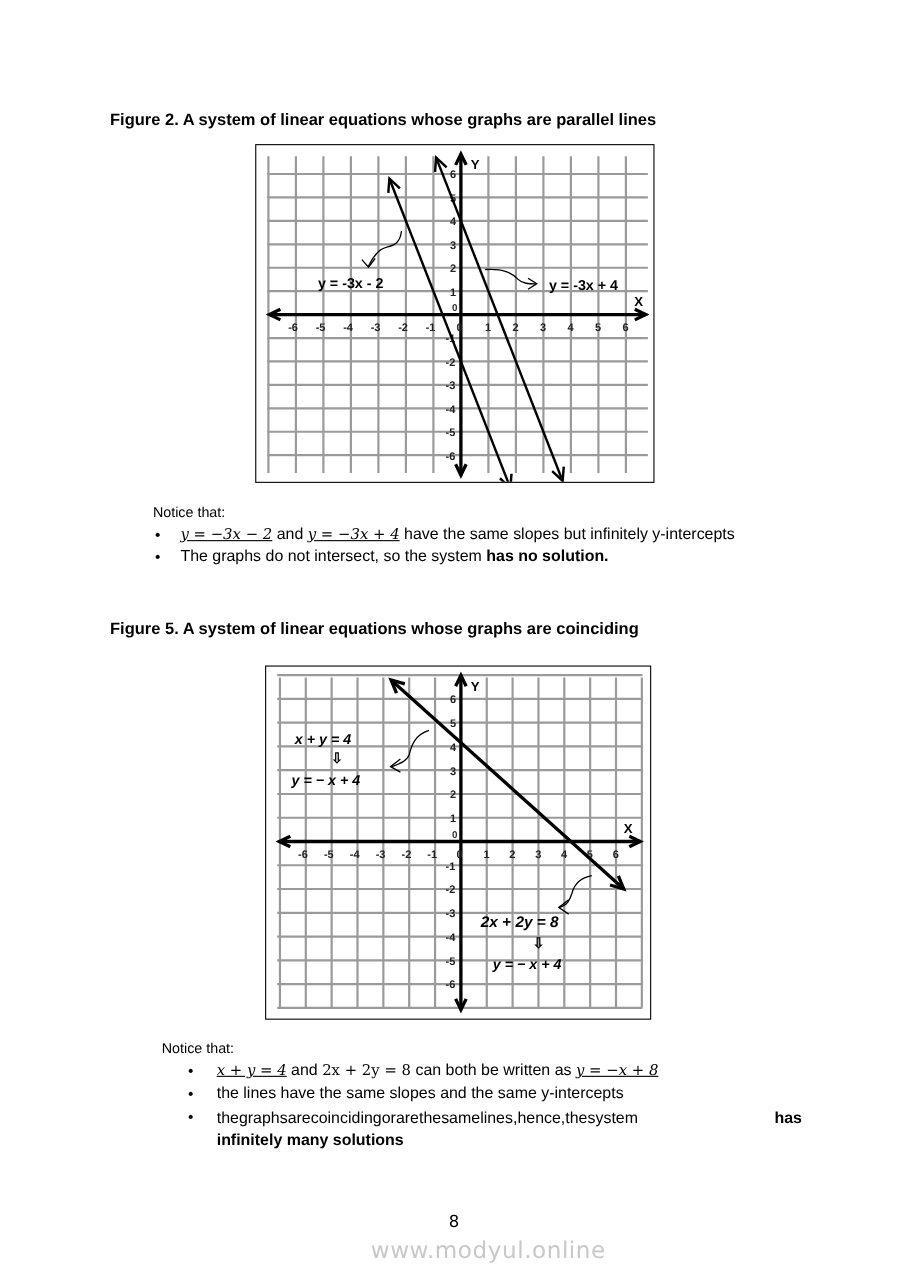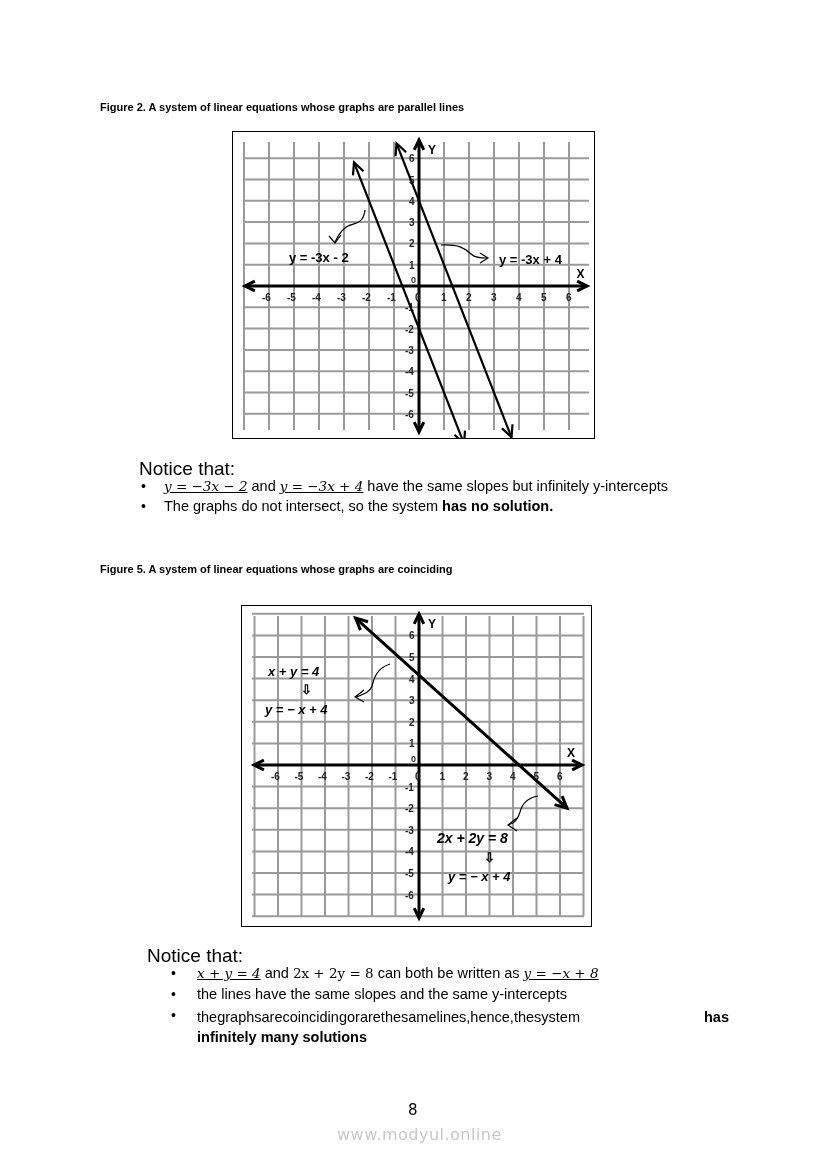--- a/index.html
+++ b/index.html
@@ -1,28 +1,28 @@
 <!DOCTYPE html>
 <html><head>
 <meta charset="utf-8">
 <style>
   html, body { margin:0; padding:0; background:#ffffff; }
   body { width:826px; height:1169px; position:relative; overflow:hidden; font-family:"Liberation Sans", sans-serif; color:#000; }
   .abs { position:absolute; }
-  .fig-title { font-weight:bold; font-size:11px; white-space:nowrap; }
-  .notice { font-size:19px; white-space:nowrap; }
+  .fig-title { font-weight:bold; font-size:15px; white-space:nowrap; }
+  .notice { font-size:13px; white-space:nowrap; }
   .bullet-row { position:absolute; font-size:14.5px; white-space:nowrap; }
   .bullet { position:absolute; font-size:14px; }
   .math { font-family:"DejaVu Serif", serif; font-style:italic; font-size:13.5px;text-decoration:underline; }
   .mathr { font-family:"DejaVu Serif", serif; font-size:13.5px; }
   b { font-weight:bold; }
   .graph-frame { position:absolute; border:1px solid #000; background:#fff; box-sizing:border-box; }
   svg text { font-family:"Liberation Sans", sans-serif; }
   .page-num { font-family:"DejaVu Sans", sans-serif; font-size:15px; }
-  .watermark { font-family:"DejaVu Sans", sans-serif; font-size:16px; color:#c8c8c8; letter-spacing:0.5px; }
+  .watermark { font-family:"DejaVu Sans", sans-serif; font-size:21px; color:#c8c8c8; letter-spacing:0.5px; }
 </style>
 </head>
 <body>
 
 <div class="abs fig-title" style="left:100px; top:101px;">Figure 2.  A system of linear equations whose graphs are parallel lines</div>
 
 <div class="graph-frame" style="left:232px; top:131px; width:363px; height:308px;">
   <svg id="g2" width="361" height="306" style="position:absolute; left:0; top:0;">
       <line x1="11" y1="10" x2="11" y2="298" stroke="#9a9a9a" stroke-width="2"></line>
       <line x1="36" y1="10" x2="36" y2="298" stroke="#9a9a9a" stroke-width="2"></line>

